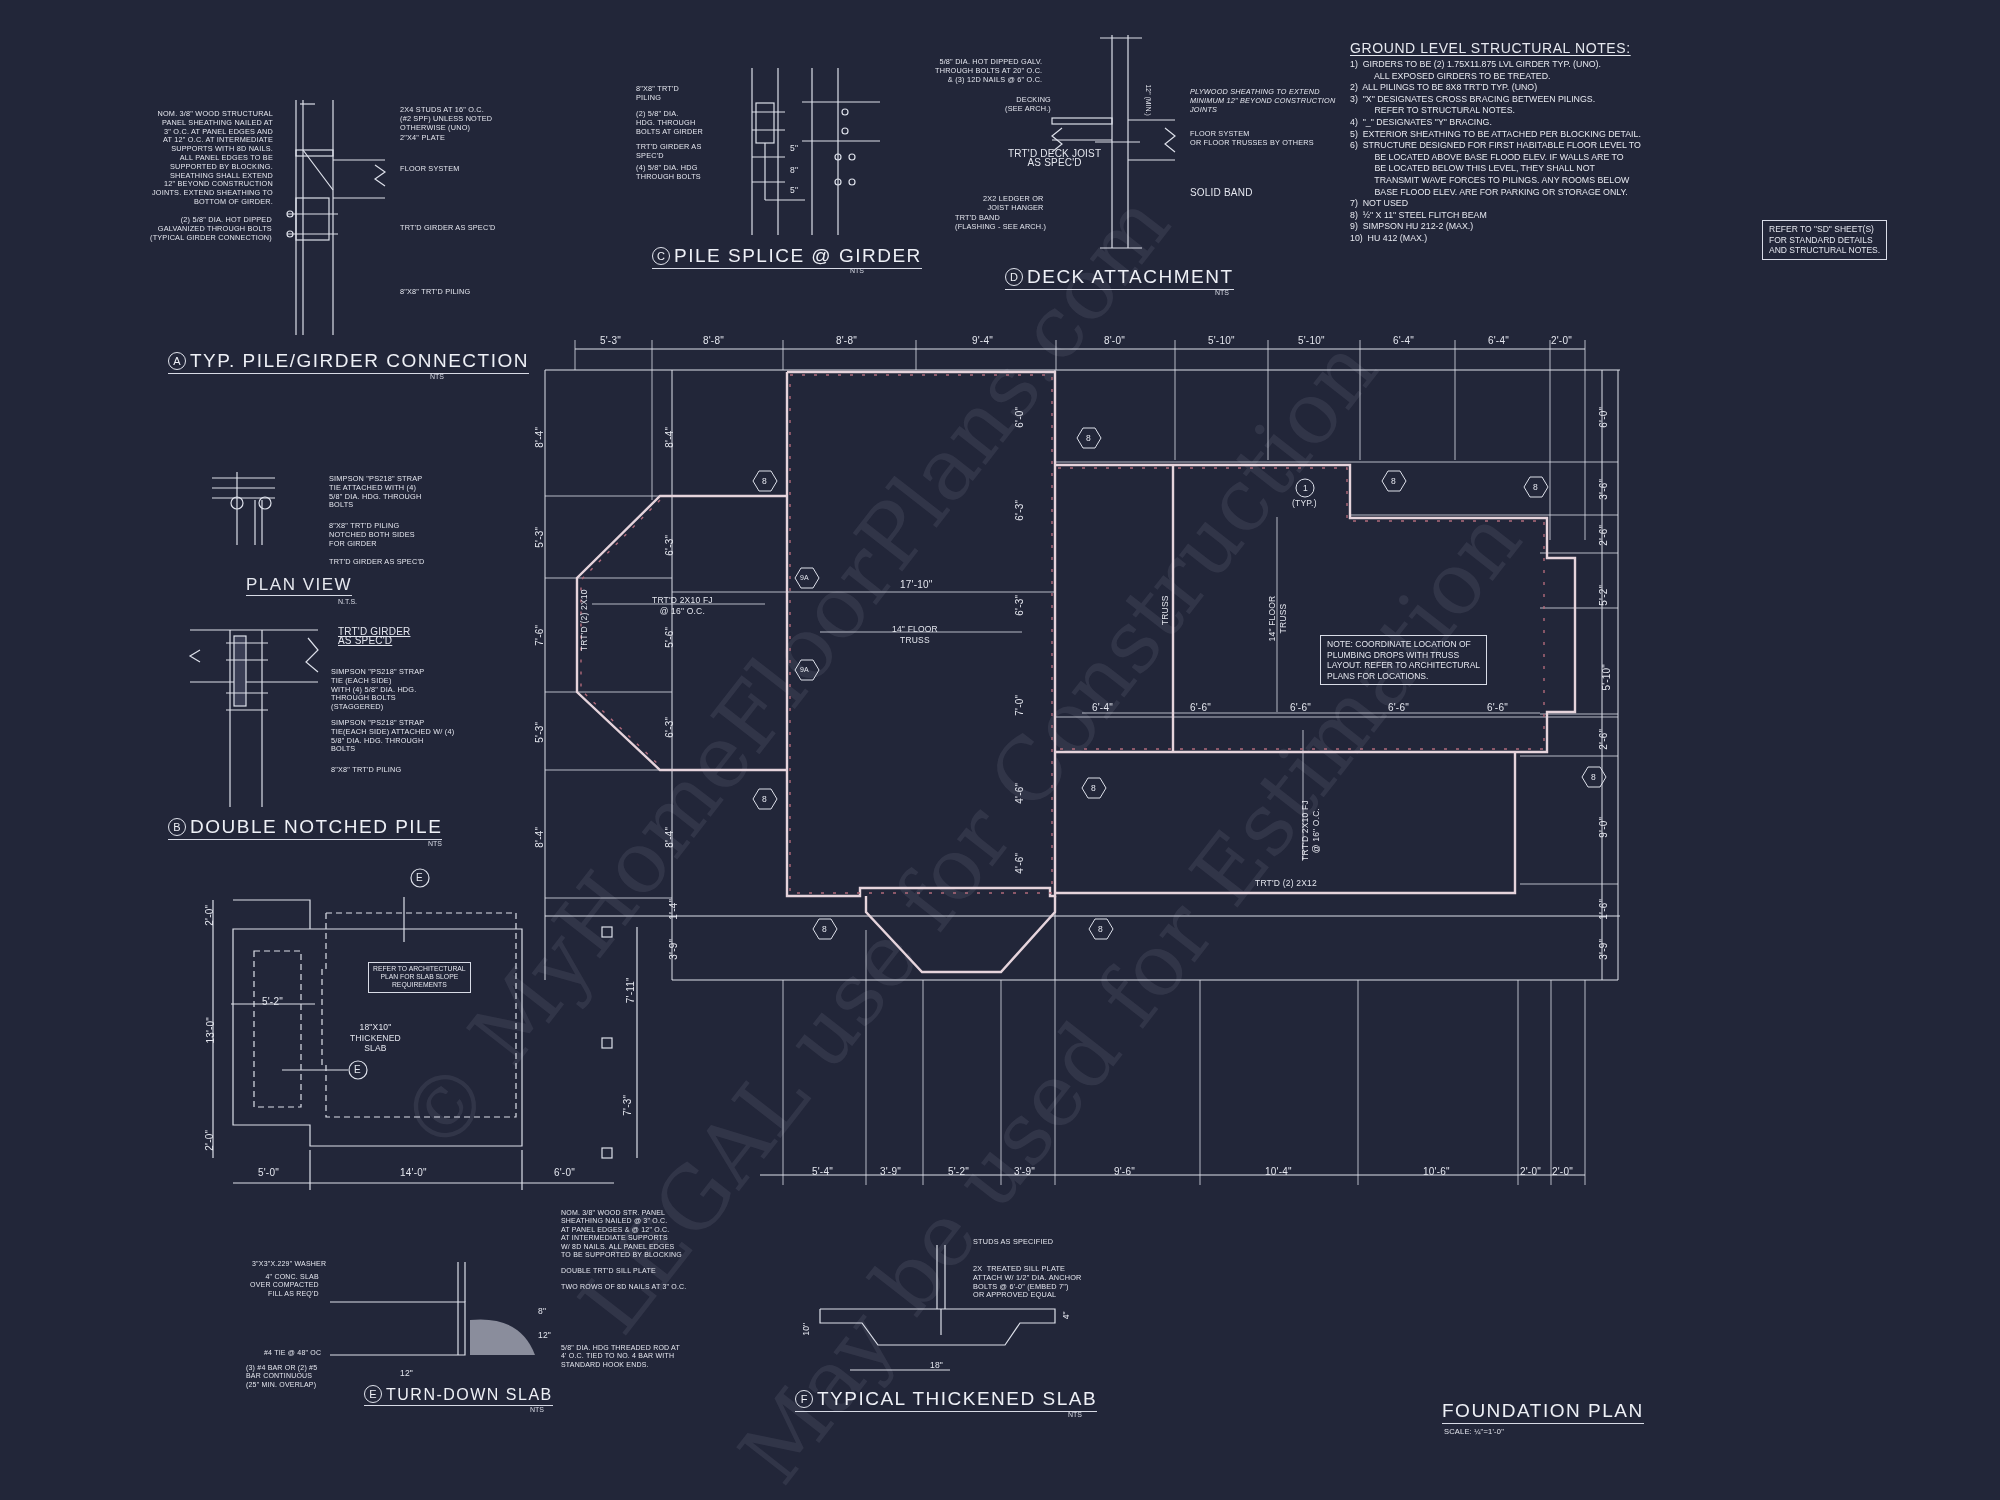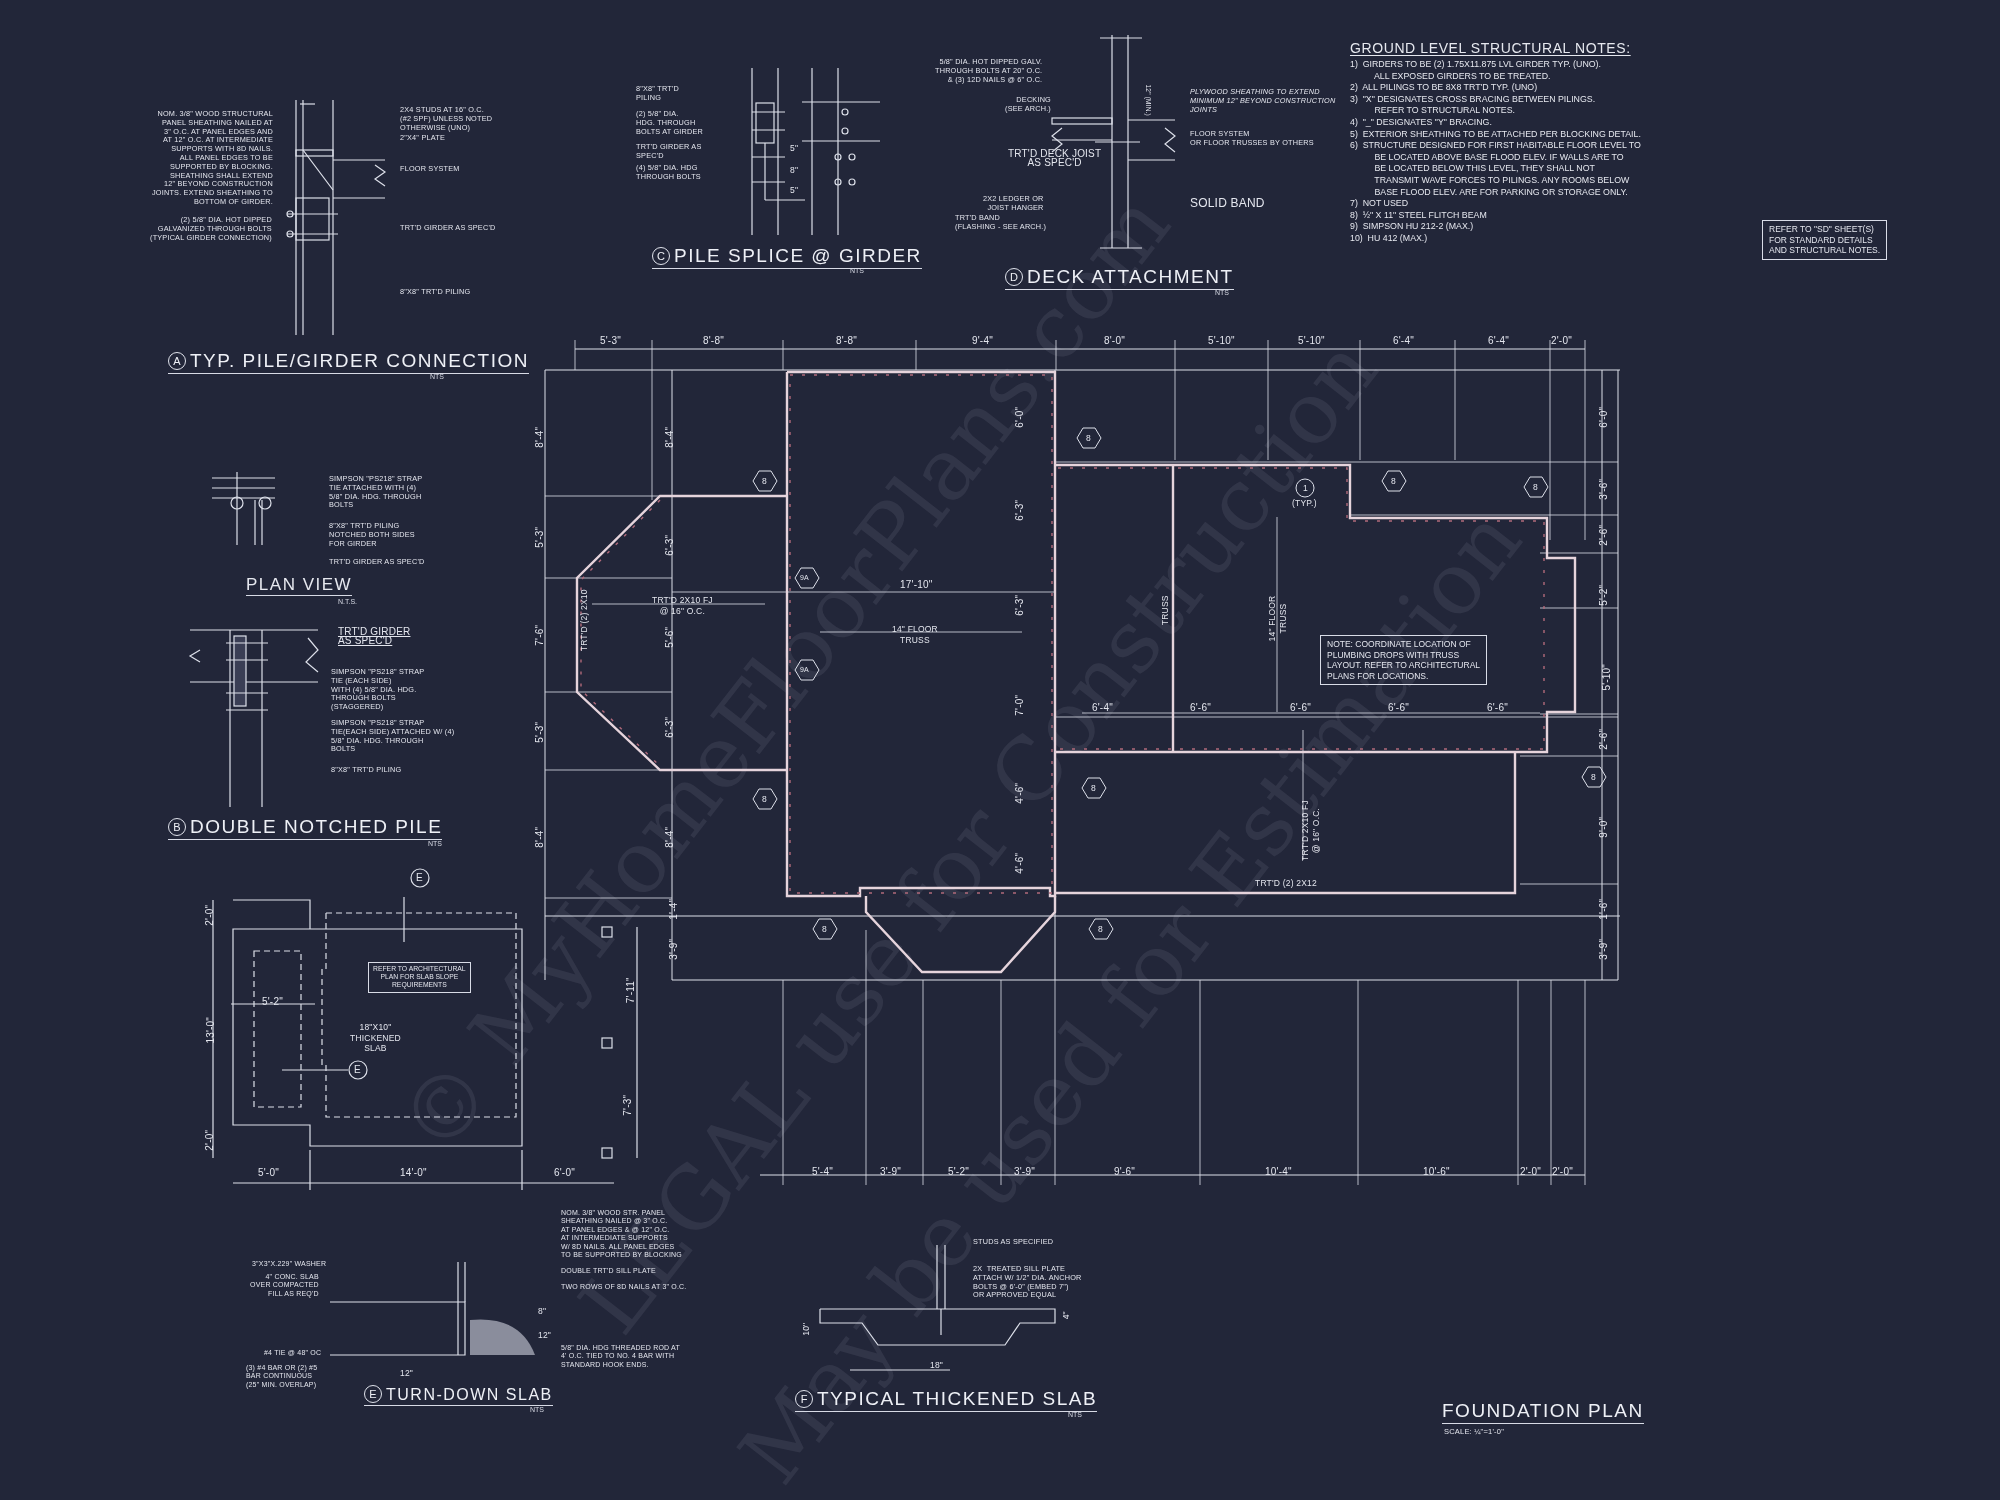--- a/index.html
+++ b/index.html
@@ -394,21 +394,21 @@
 AS SPEC'D</span>
   <span class="t" style="left:983px;top:195px;text-align:right;font-size:7.3px;line-height:8.8px;">2x2 LEDGER OR
 JOIST HANGER</span>
   <span class="t" style="left:955px;top:214px;font-size:7.3px;line-height:8.8px;">TRT'D BAND
 (FLASHING - SEE ARCH.)</span>
   <span class="t" style="left:1190px;top:88px;font-size:7.3px;line-height:8.8px;font-style:italic;">PLYWOOD SHEATHING TO EXTEND
 MINIMUM 12" BEYOND CONSTRUCTION
 JOINTS</span>
   <span class="t" style="left:1190px;top:130px;font-size:7.3px;line-height:8.8px;">FLOOR SYSTEM
 OR FLOOR TRUSSES BY OTHERS</span>
-  <span class="t" style="left:1190px;top:198px;font-size:12px;">SOLID BAND</span>
+  <span class="t" style="left:1190px;top:188px;font-size:10px;">SOLID BAND</span>
   <span class="t" style="left:1132px;top:95px;font-size:6.5px;transform:rotate(90deg);">12" (MIN.)</span>
   <div class="ttl" style="left:1005px;top:266px;"><span class="bub">D</span><span>DECK ATTACHMENT</span></div>
   <span class="nts" style="left:1215px;top:289px;">NTS</span>
 </div>
 
 <div>
   <span class="t" style="left:329px;top:475px;font-size:7.3px;line-height:8.8px;">SIMPSON "PS218" STRAP
 TIE ATTACHED WITH (4)
 5/8" DIA. HDG. THROUGH
 BOLTS</span>

